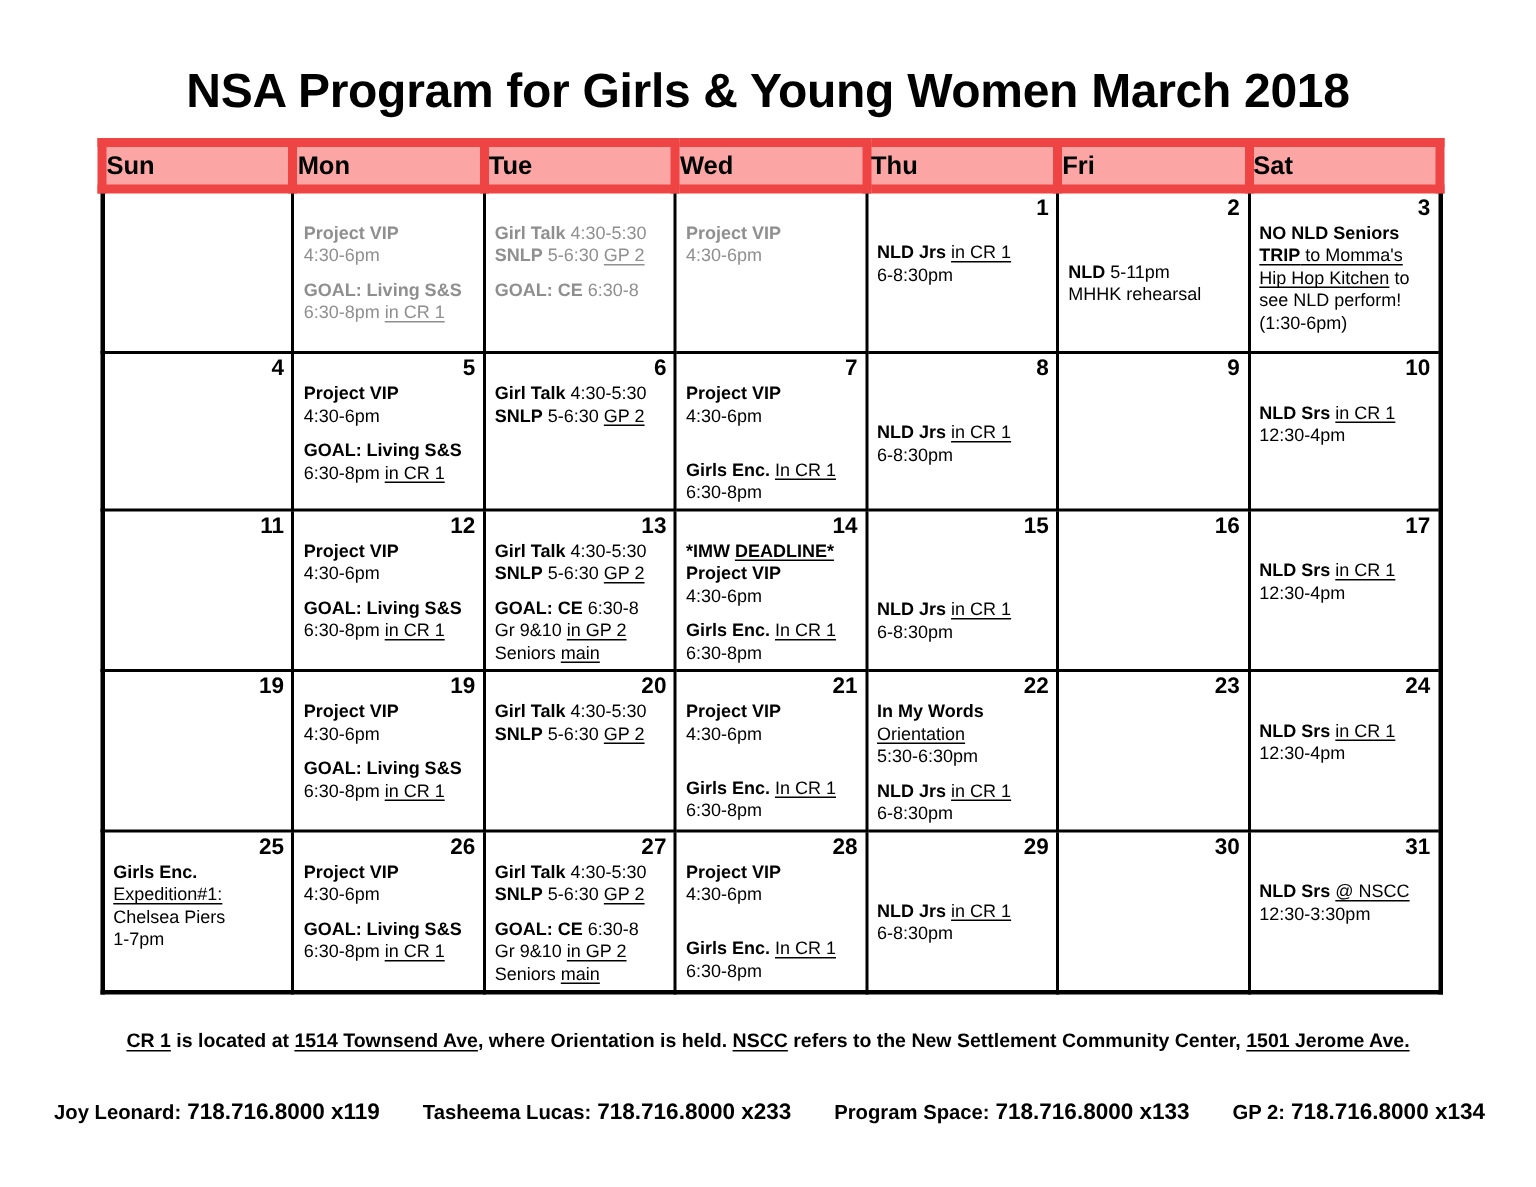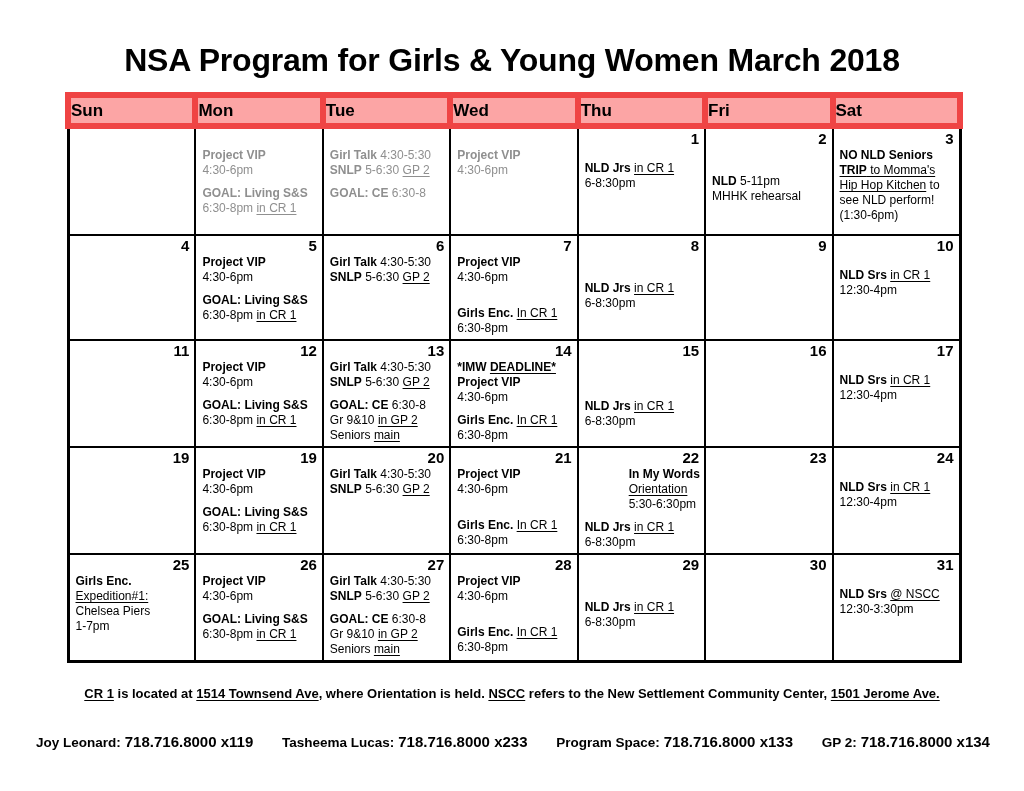--- a/index.html
+++ b/index.html
@@ -257,21 +257,21 @@
             <div class="line"><span class="b">Project VIP</span></div>
             <div class="line"><span>4:30-6pm</span></div>
           </div>
           <div class="event" style="margin-top: 21px;">
             <div class="line"><span class="b">Girls Enc.</span><span> </span><span class="u">In CR 1</span></div>
             <div class="line"><span>6:30-8pm</span></div>
           </div>
         </td>
         <td>
           <div class="daynum">22</div>
-          <div class="event first" style="margin-top: 0px; margin-left: 44px;">
+          <div class="event first" style="margin-top: 0px;">
             <div class="line"><span class="b">In My Words</span></div>
             <div class="line"><span class="u">Orientation</span></div>
             <div class="line"><span>5:30-6:30pm</span></div>
           </div>
           <div class="event" style="margin-top: 8px;">
             <div class="line"><span class="b">NLD Jrs</span><span> </span><span class="u">in CR 1</span></div>
             <div class="line"><span>6-8:30pm</span></div>
           </div>
         </td>
         <td>

